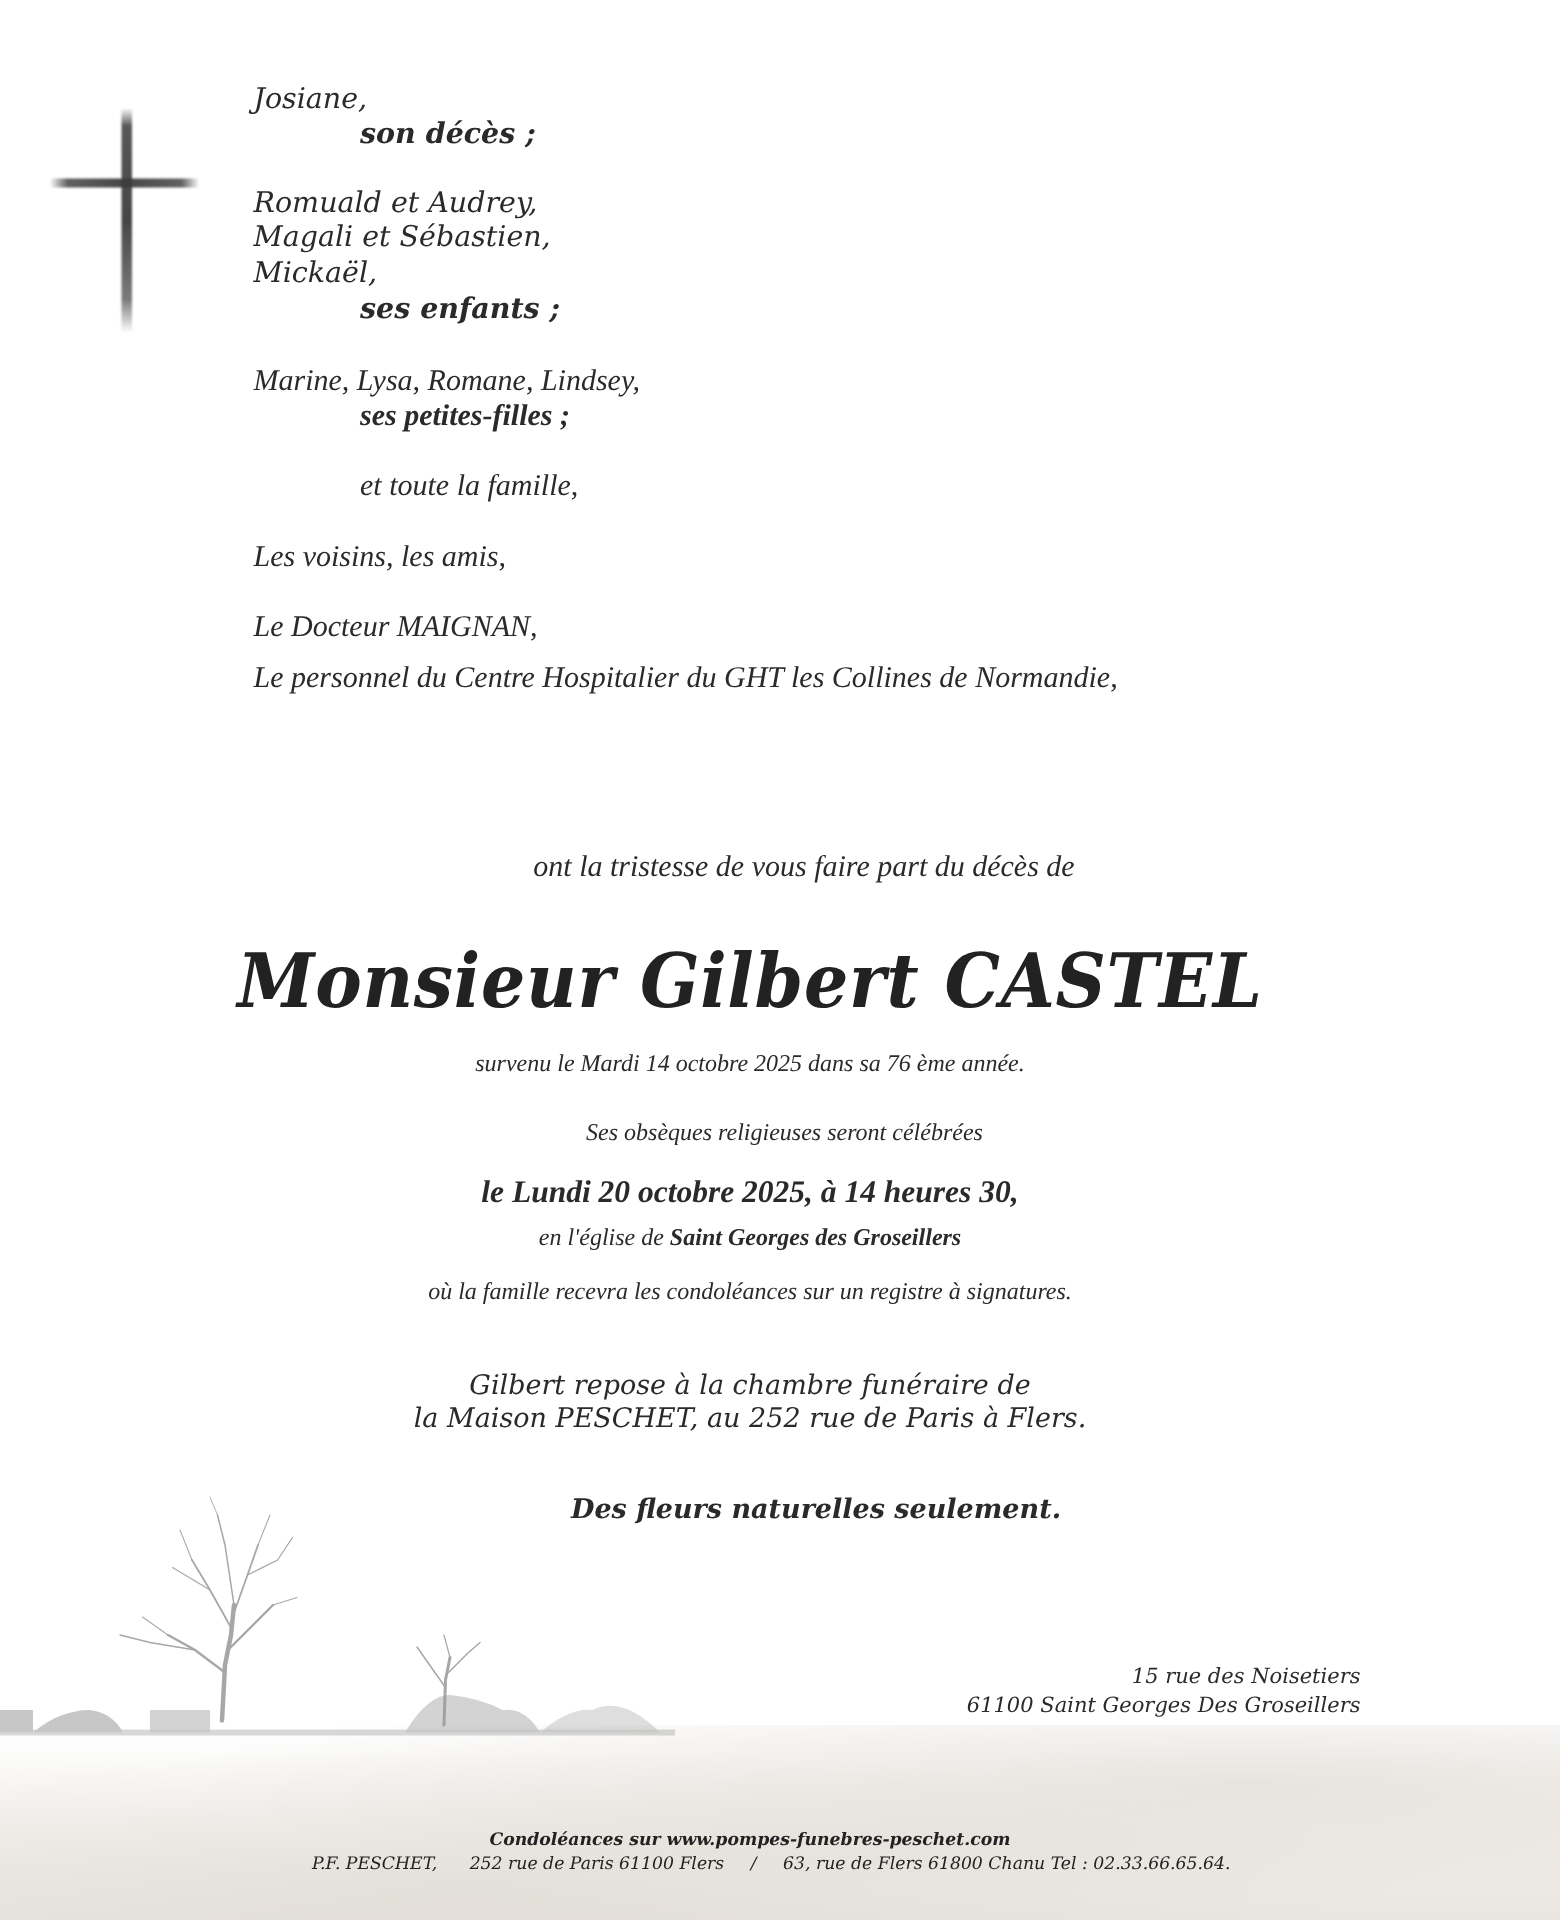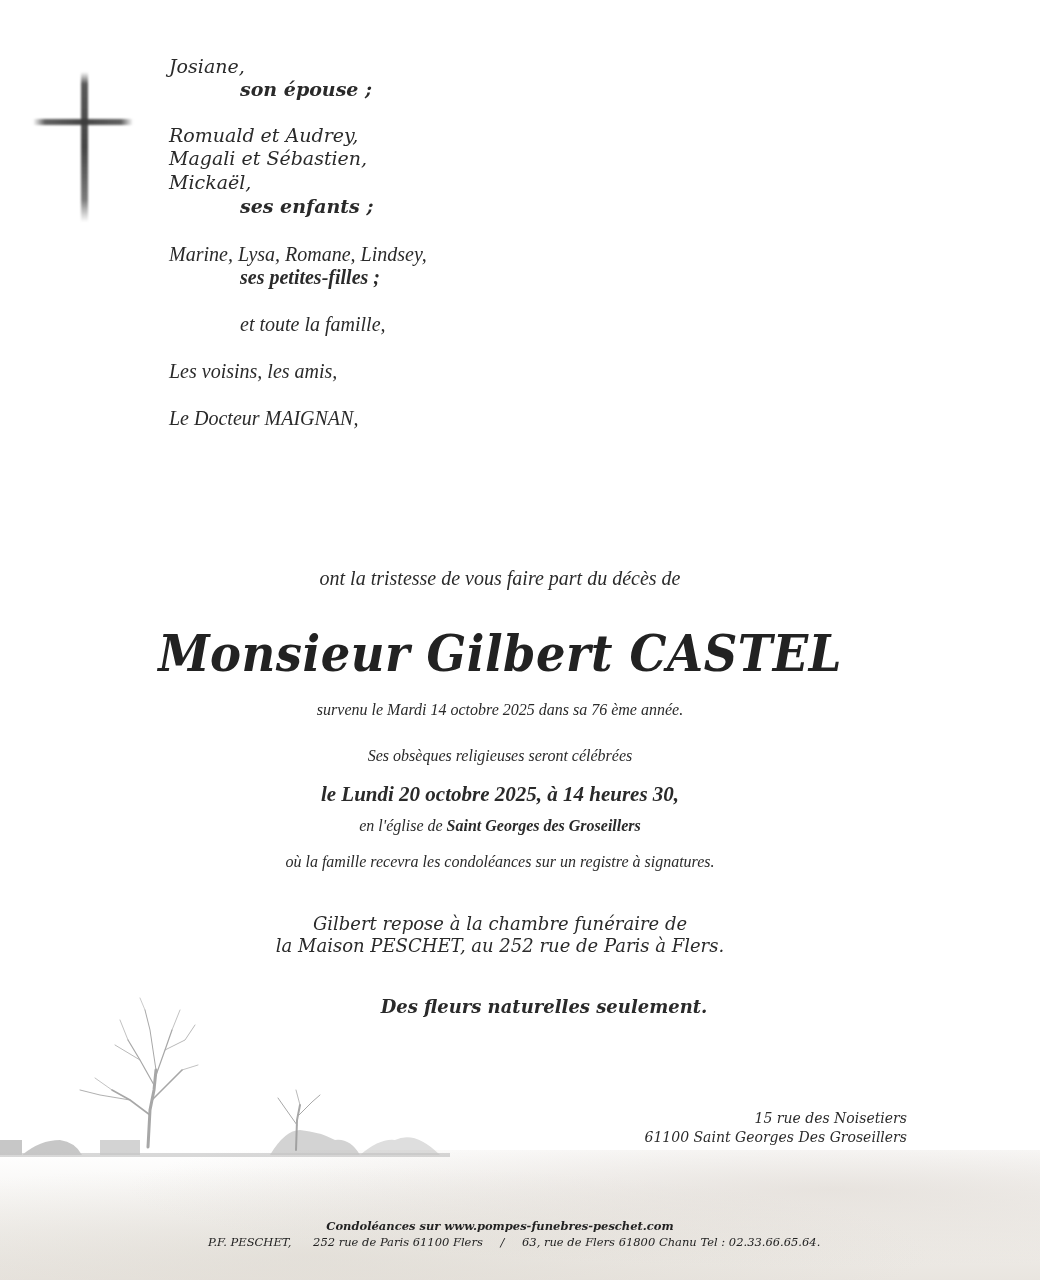--- a/index.html
+++ b/index.html
@@ -77,20 +77,21 @@
       position: absolute;
       left: 0;
       width: 1000px;
       text-align: center;
       white-space: nowrap;
     }
     .announce {
       font-family: "Liberation Serif", serif;
       font-size: 20px;
       font-style: italic;
+      padding-left: 36px;
     }
     .name-title {
       font-family: "DejaVu Serif", serif;
       font-size: 50px;
       font-weight: bold;
       font-style: italic;
       letter-spacing: 0.5px;
       color: #222;
       transform: scaleX(0.93);
     }
@@ -181,45 +182,46 @@
 <body>
 
 <div class="page">
 
   <div class="cross">
     <div class="v"></div>
     <div class="h"></div>
   </div>
 
   <div class="family-line" style="top:55px;text-align:center;">Josiane,</div>
-  <div class="relation-line" style="top:78px;">son épouse ;</div>
+  <div class="relation-line" style="top:78px;">son décès ;</div>
 
   <div class="family-line" style="top:124px;">Romuald et Audrey,</div>
   <div class="family-line" style="top:147px;">Magali et Sébastien,</div>
   <div class="family-line" style="top:171px;">Mickaël,</div>
   <div class="relation-line" style="top:195px;">ses enfants ;</div>
 
   <div class="cond-line" style="left:169px; top:242px;">Marine, Lysa, Romane, Lindsey,</div>
   <div class="cond-line bd" style="left:240px; top:265px;">ses petites-filles ;</div>
 
   <div class="cond-line" style="left:240px; top:312px;">et toute la famille,</div>
 
   <div class="cond-line" style="left:169px; top:359px;">Les voisins, les amis,</div>
 
   <div class="cond-line" style="left:169px; top:406px;">Le Docteur MAIGNAN,</div>
+  <div class="cond-line" style="left:169px; top:440px;">Le personnel du Centre Hospitalier du GHT les Collines de Normandie,</div>
 
   <div class="center announce" style="top:567px;">ont la tristesse de vous faire part du décès de</div>
 
   <div class="center" style="top:624px;">
     <div class="name-title">Monsieur Gilbert CASTEL</div>
   </div>
 
   <div class="center detail" style="top:701px;">survenu le Mardi 14 octobre 2025 dans sa 76 ème année.</div>
 
-  <div class="center detail" style="top:747px;">Ses obsèques religieuses seront célébrées</div>
+  <div class="center detail" style="top:747px;padding-left:23px;">Ses obsèques religieuses seront célébrées</div>
   <div class="center detail-bold" style="top:782px;">le Lundi 20 octobre 2025, à 14 heures 30,</div>
   <div class="center detail" style="top:817px;">
     <span>en l'église de </span><span class="bd">Saint Georges des Groseillers</span>
   </div>
   <div class="center detail" style="top:853px;">où la famille recevra les condoléances sur un registre à signatures.</div>
 
   <div class="center repose" style="top:913px;">Gilbert repose à la chambre funéraire de</div>
   <div class="center repose" style="top:935px;">la Maison PESCHET, au 252 rue de Paris à Flers.</div>
 
   <div class="center flowers" style="top:996px;">Des fleurs naturelles seulement.</div>

